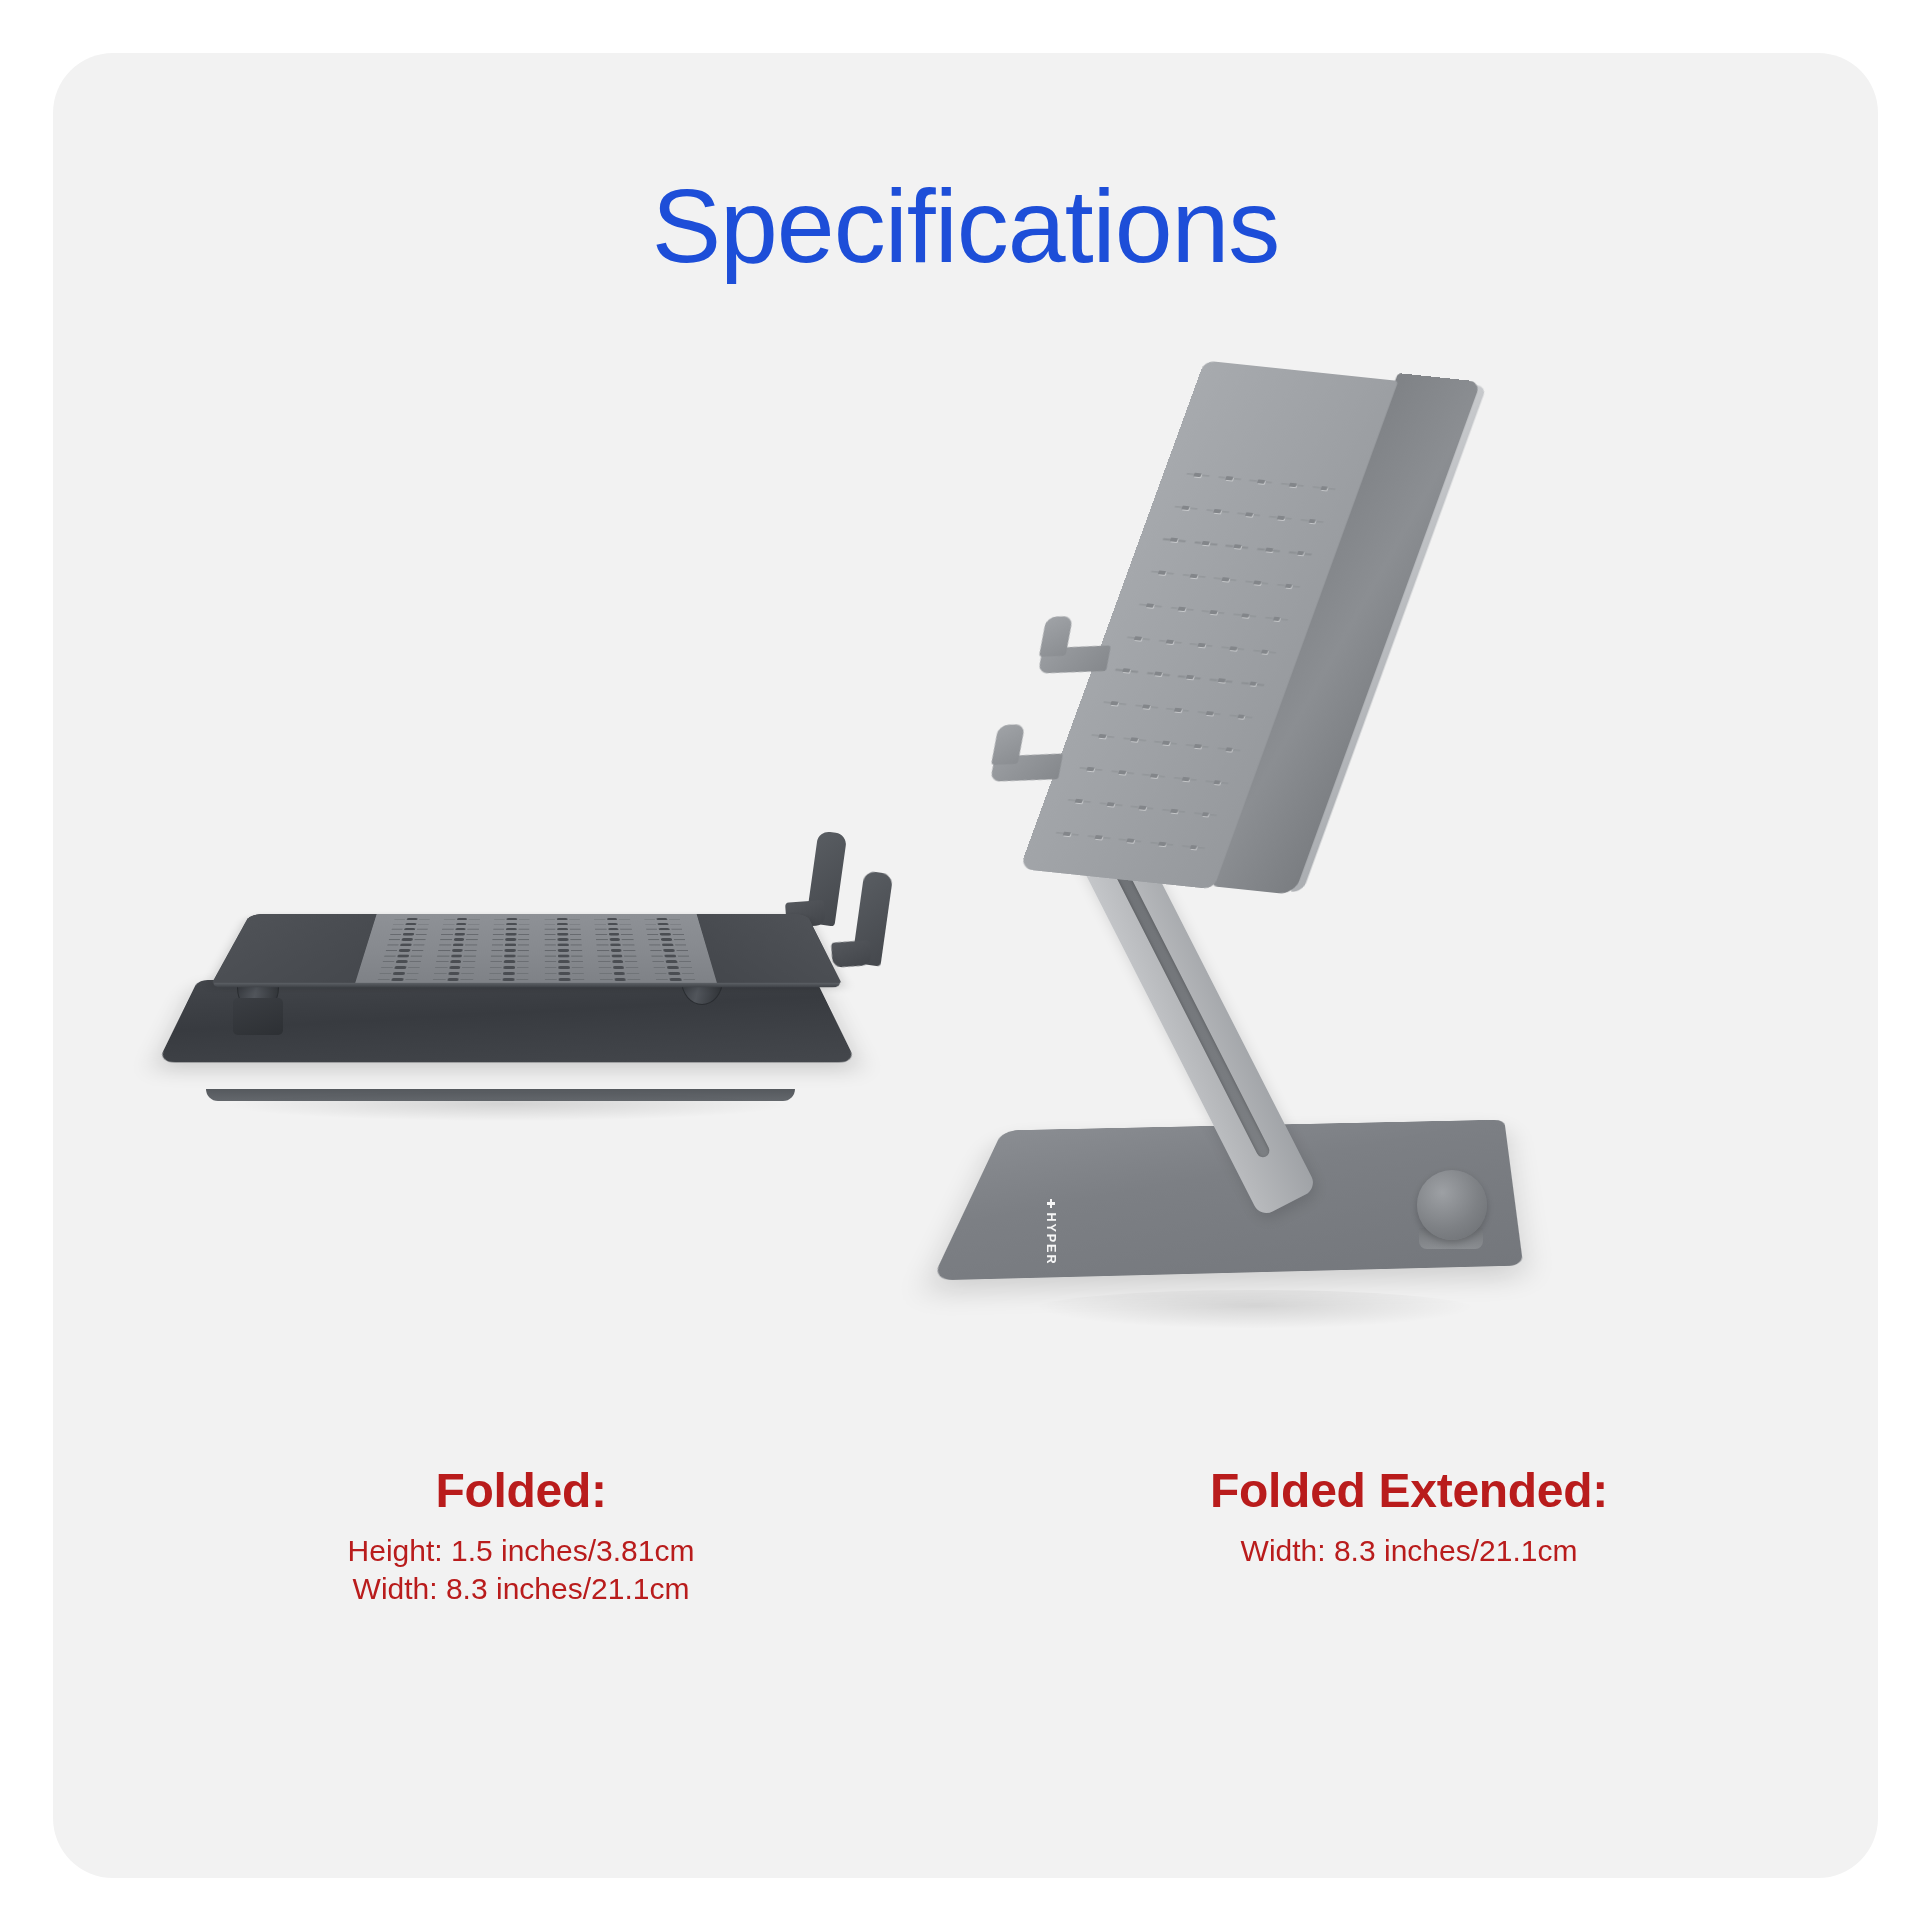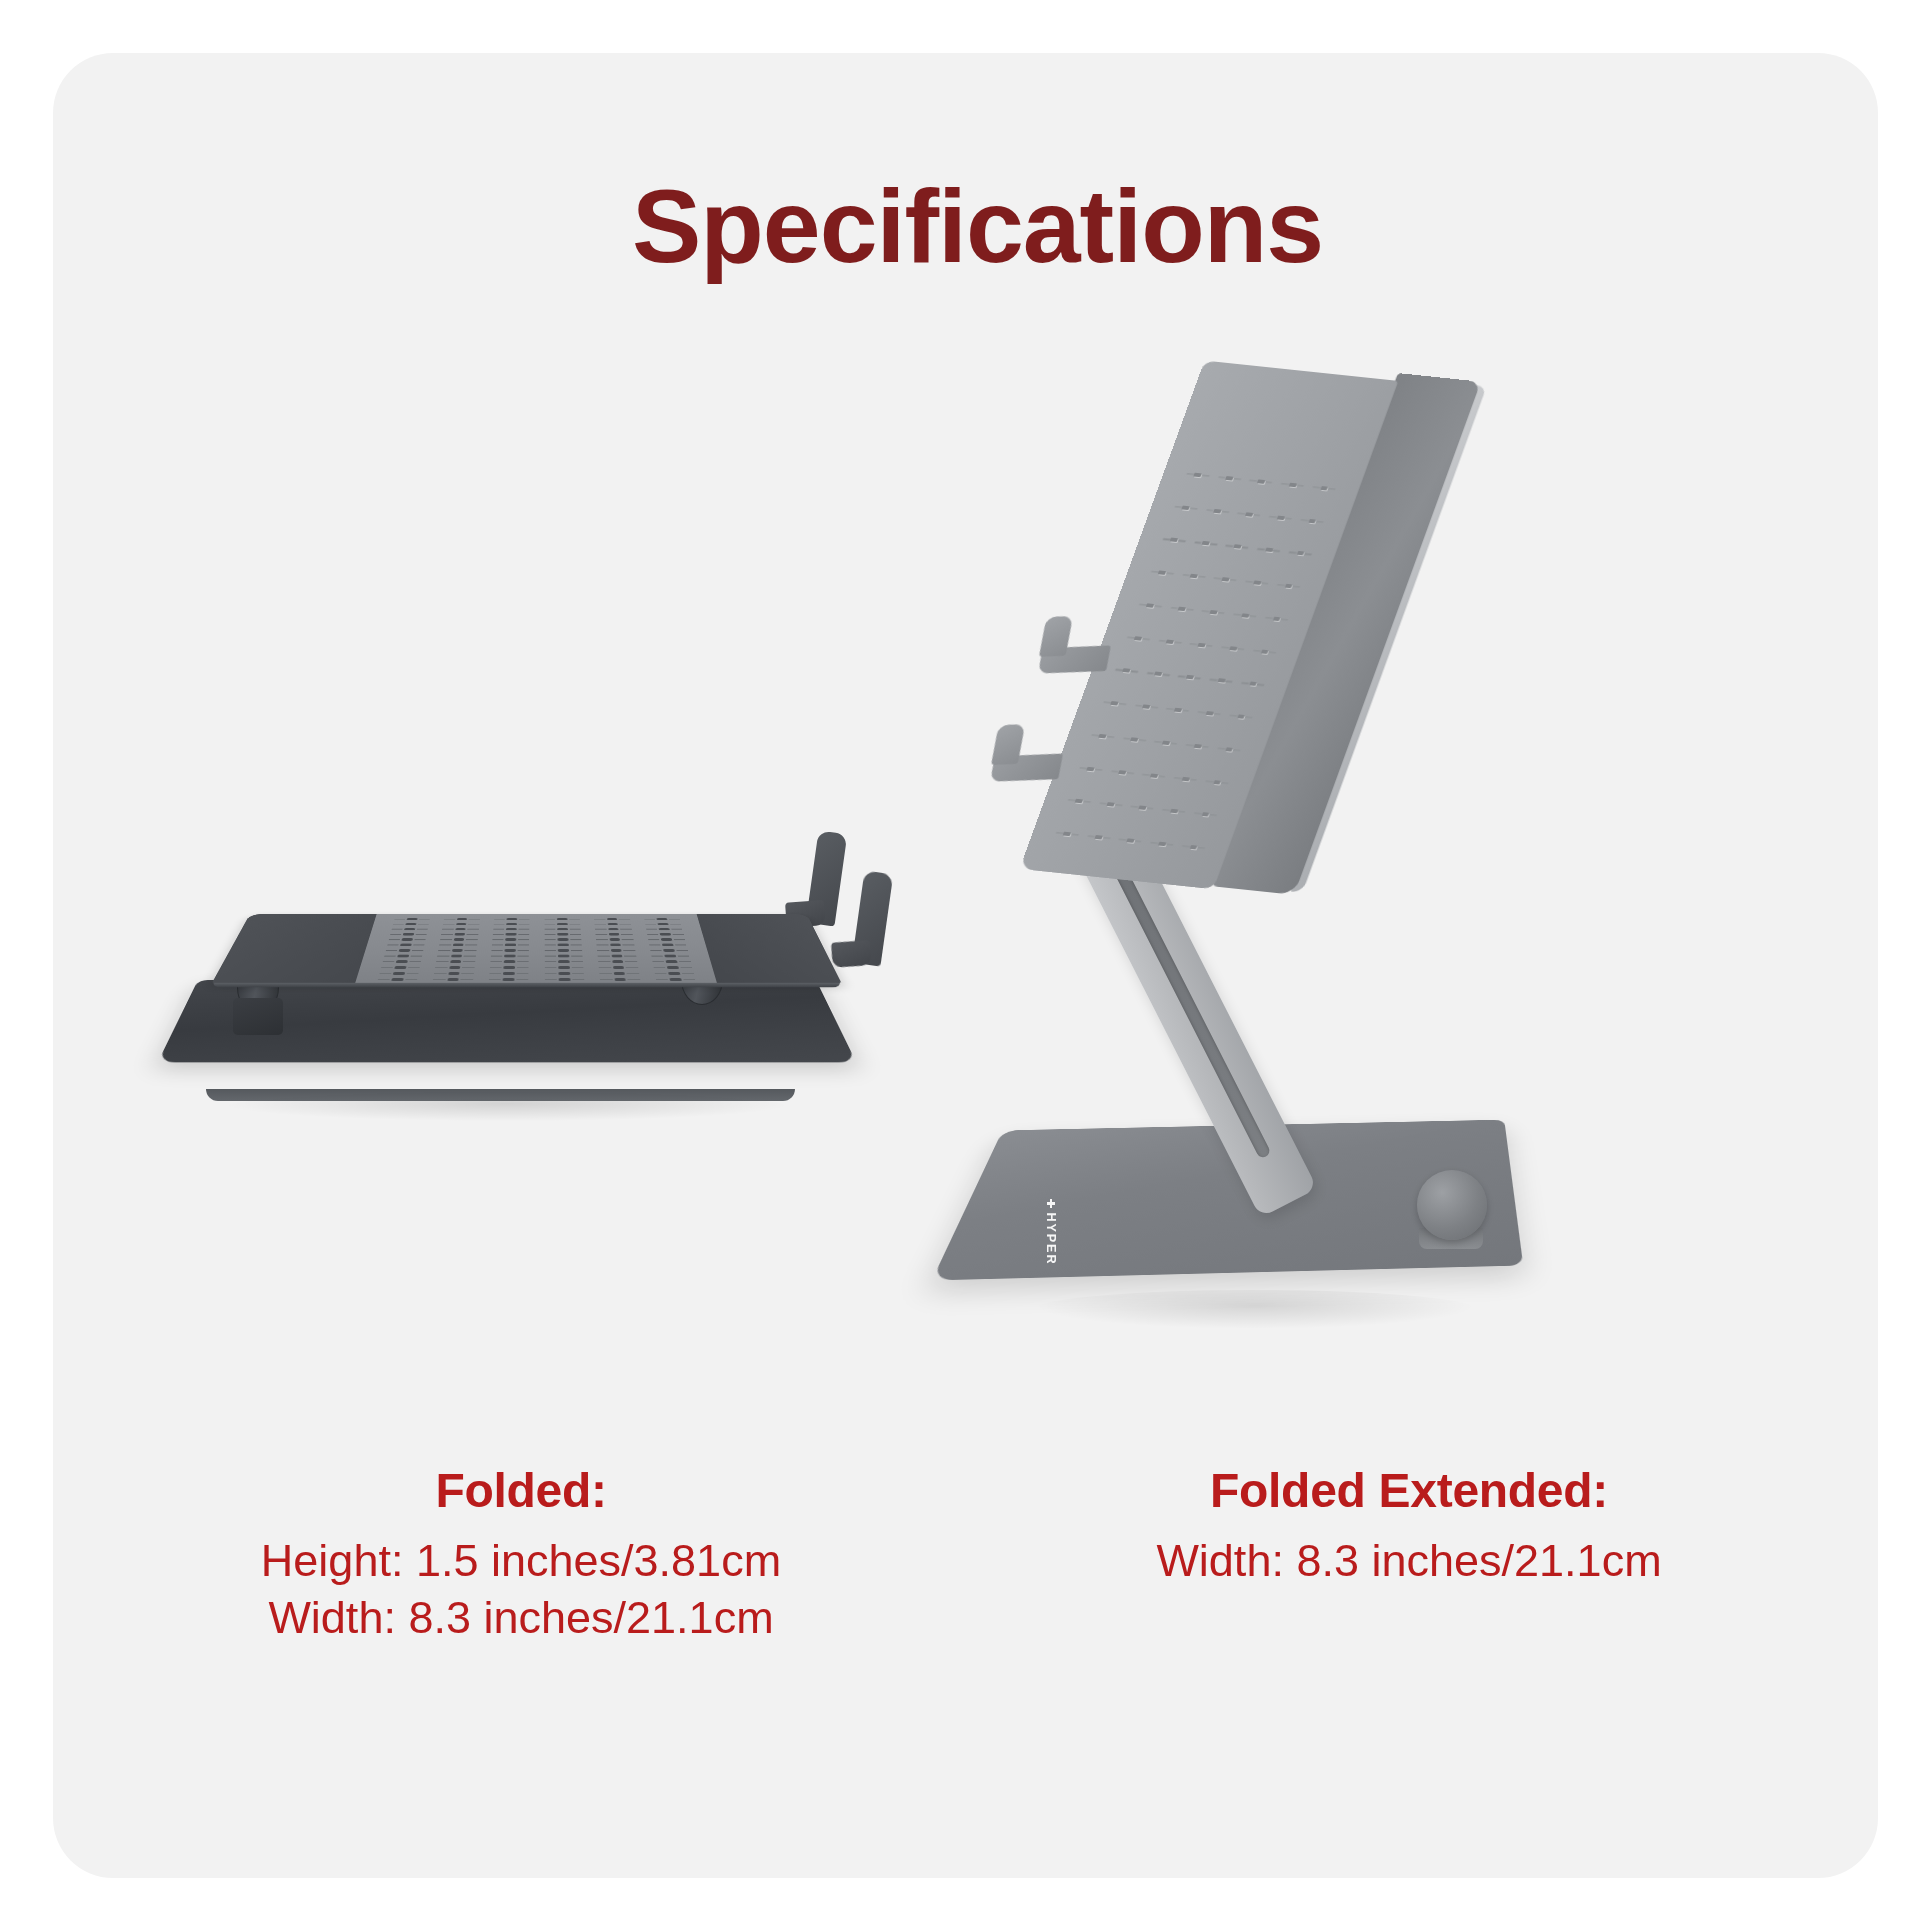--- a/index.html
+++ b/index.html
@@ -21,28 +21,28 @@
     width: 1825px;
     height: 1825px;
     background: #f2f2f2;
     border-radius: 60px;
     overflow: hidden;
   }
 
   
   .page-title {
     position: absolute;
-    left: 12px;
+    left: 0;
     top: 116px;
     width: 100%;
     text-align: center;
     font-size: 104px;
-    font-weight: bold;
+    font-weight: normal;
     letter-spacing: -1px;
-    color: #7f1d1d;
+    color: #1d4ed8;
     font-family: "Liberation Sans", sans-serif;
     line-height: 1.1;
   }
 
   
   .variant-col {
     position: absolute;
     top: 290px;
     width: 830px;
     height: 1043px;
@@ -490,21 +490,21 @@
   .caption.right { left: 941px; top: 1410px; }
 
   .caption-title {
     font-size: 48px;
     font-weight: bold;
     letter-spacing: -0.3px;
     margin-bottom: 13.5px;
     font-family: "Liberation Sans", sans-serif;
   }
   .caption-line {
-    font-size: 45px;
+    font-size: 30px;
     line-height: 1.28;
     font-family: "Liberation Sans", sans-serif;
     white-space: nowrap;
   }
 </style>
 </head>
 <body>
 
 <div class="spec-card">
 

